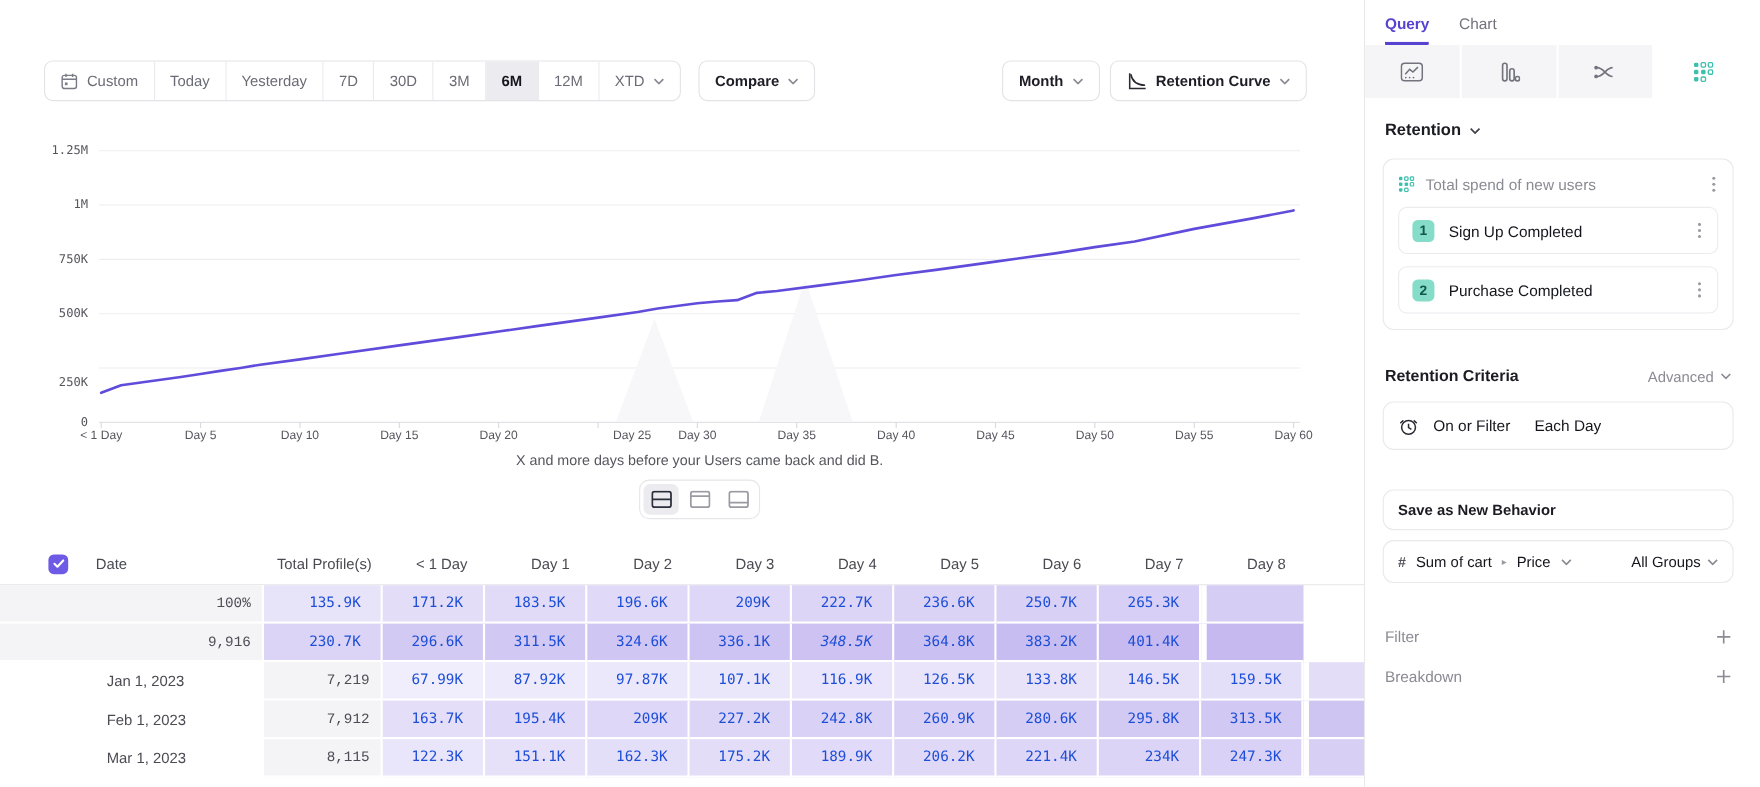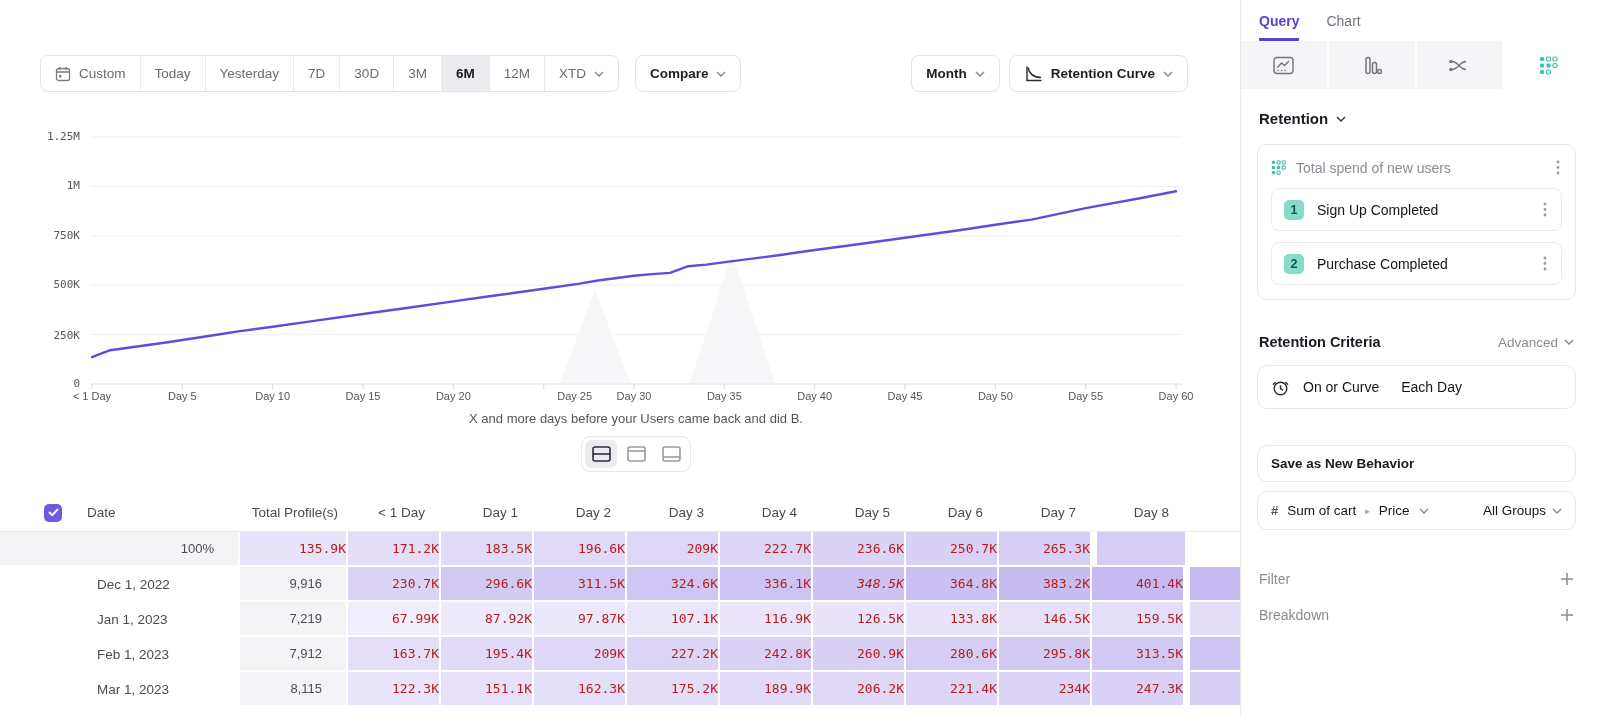--- a/index.html
+++ b/index.html
@@ -39,22 +39,22 @@
   
   .table { position:absolute; top:494px; left:0; width:1240px; }
   .thead, .trow { display:grid; grid-template-columns:240px 108px repeat(9, 93px) 1fr; align-items:stretch; }
   .thead { height:38px; border-bottom:1px solid #e9e9ec; }
   .thead .cell { display:flex; align-items:center; font-size:13.5px; color:#4a4a53; }
   .trow { height:35px; }
   .cell { display:flex; align-items:center; }
   .date-head, .date-cell { padding-left:44px; }
   .total-head { justify-content:flex-end; padding-right:10px; }
   .day-head { justify-content:flex-end; padding-right:16px; }
-  .total-cell { background:#f4f4f6; justify-content:flex-end; padding-right:24px; font-family:Liberation Sans, sans-serif; font-size:13px; color:#4c4c55; border-bottom:2px solid #fff; border-right:2px solid #fff; }
-  .day-cell { justify-content:flex-end; padding-right:0; font-family:"DejaVu Sans Mono", monospace; font-size:13px; color:#b91c1c; border-bottom:2px solid #fff; border-right:2px solid #fff; }
+  .total-cell { background:#f4f4f6; justify-content:flex-end; padding-right:10px; font-family:Liberation Mono, monospace; font-size:13px; color:#4c4c55; border-bottom:2px solid #fff; border-right:2px solid #fff; }
+  .day-cell { justify-content:flex-end; padding-right:18px; font-family:"DejaVu Sans Mono", monospace; font-size:13px; color:#1d4ed8; border-bottom:2px solid #fff; border-right:2px solid #fff; }
   .sliver-cell { border-bottom:2px solid #fff; border-left:5px solid #fff; }
   .rlabel { font-size:13.5px; color:#4b4b54; white-space:nowrap; overflow:hidden; }
   .checkbox { width:18px; height:18px; border-radius:5px; background:#6e5be5; display:inline-flex; align-items:center; justify-content:center; margin-right:11px; flex:none; cursor:pointer; }
   .chev { margin-right:10px; display:inline-flex; cursor:pointer; }
 
   
   .tabs { display:flex; gap:27px; padding:13px 18px 0; }
   .tab { font-size:14px; cursor:pointer; padding-bottom:9px; }
   .tab.active { color:#5643cf; font-weight:700; border-bottom:3px solid #5643cf; border-radius:1px; }
   .tab.inactive { color:#73737d; }
@@ -139,21 +139,21 @@
             <path d="M1 1l4 4 4-4"></path>
           </svg>
       </button>
     </div>
   </div>
 
 
   <div class="chart">
     <div class="y-labels" id="y-labels">
         <div class="y-label" style="top: 245px;">0</div>
-        <div class="y-label" style="top: 197px;">250K</div>
+        <div class="y-label" style="top: 209px;">250K</div>
         <div class="y-label" style="top: 146.2px;">500K</div>
         <div class="y-label" style="top: 96.8px;">750K</div>
         <div class="y-label" style="top: 47.4px;">1M</div>
         <div class="y-label" style="top: -2px;">1.25M</div>
       </div>
     <svg id="plot-svg" width="1092" height="260">
         <line x1="0" x2="1092" y1="252.0" y2="252.0" stroke="#e1e1e6" stroke-width="1"></line>
         <line x1="0" x2="1092" y1="202.6" y2="202.6" stroke="#eeeef2" stroke-width="1"></line>
         <line x1="0" x2="1092" y1="153.2" y2="153.2" stroke="#eeeef2" stroke-width="1"></line>
         <line x1="0" x2="1092" y1="103.8" y2="103.8" stroke="#eeeef2" stroke-width="1"></line>
@@ -247,23 +247,20 @@
           <div class="cell day-cell" style="background: rgb(225, 219, 248);">183.5K</div>
           <div class="cell day-cell" style="background: rgb(224, 217, 247);">196.6K</div>
           <div class="cell day-cell" style="background: rgb(222, 215, 247);">209K</div>
           <div class="cell day-cell" style="background: rgb(221, 213, 246);">222.7K</div>
           <div class="cell day-cell" style="background: rgb(219, 211, 246);">236.6K</div>
           <div class="cell day-cell" style="background: rgb(217, 209, 245);">250.7K</div>
           <div class="cell day-cell" style="background: rgb(215, 207, 245);">265.3K</div>
           <div class="cell sliver-cell" style="background: rgb(213, 205, 244);"></div>
         </div>
         <div class="trow">
-          <div class="cell date-cell">
-            <span class="rlabel" style="margin-left:53px">Dec 1, 2022</span>
-          </div>
           <div class="cell total-cell">9,916</div>
           <div class="cell day-cell" style="background: rgb(220, 212, 246);">230.7K</div>
           <div class="cell day-cell" style="background: rgb(211, 202, 244);">296.6K</div>
           <div class="cell day-cell" style="background: rgb(209, 200, 243);">311.5K</div>
           <div class="cell day-cell" style="background: rgb(208, 198, 243);">324.6K</div>
           <div class="cell day-cell" style="background: rgb(206, 196, 243);">336.1K</div>
           <div class="cell day-cell" style="background: rgb(205, 194, 242); font-style: italic;">348.5K</div>
           <div class="cell day-cell" style="background: rgb(203, 192, 242);">364.8K</div>
           <div class="cell day-cell" style="background: rgb(200, 189, 241);">383.2K</div>
           <div class="cell day-cell" style="background: rgb(198, 186, 240);">401.4K</div>
@@ -426,21 +423,21 @@
         </svg>
     </span>
   </div>
 
   <div class="criteria-card">
     <svg width="19" height="19" viewBox="0 0 19 19" fill="none" stroke="#2a2a33" stroke-width="1.4">
         <circle cx="9.5" cy="10.5" r="6.3"></circle>
         <path d="M9.5 7.2v3.5l2.6 1.6"></path>
         <path d="M4.3 4.6L2.4 6.3M14.7 4.6l1.9 1.7" stroke-linecap="round"></path>
       </svg>
-    <span class="crit-cond">On or Curve</span>
+    <span class="crit-cond">On or Filter</span>
     <span class="crit-unit">Each Day</span>
   </div>
 
   <div class="save-card">Save as New Behavior</div>
 
   <div class="measure-card">
     <span class="hash">#</span>
     <span class="measure-event">Sum of cart</span>
     <span class="tri-sep">▸</span>
     <span class="measure-prop">Price</span>

